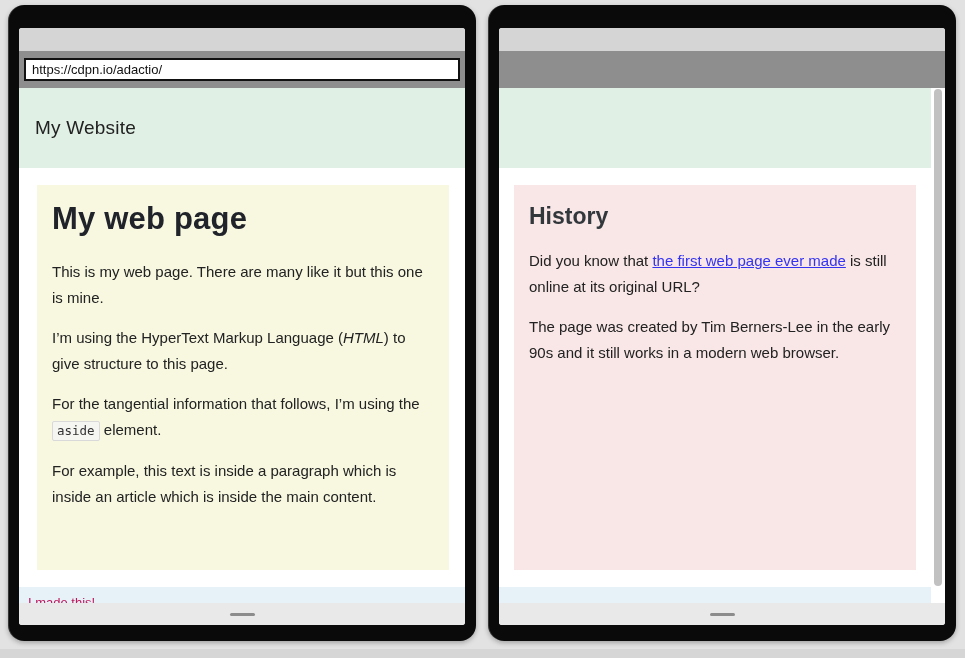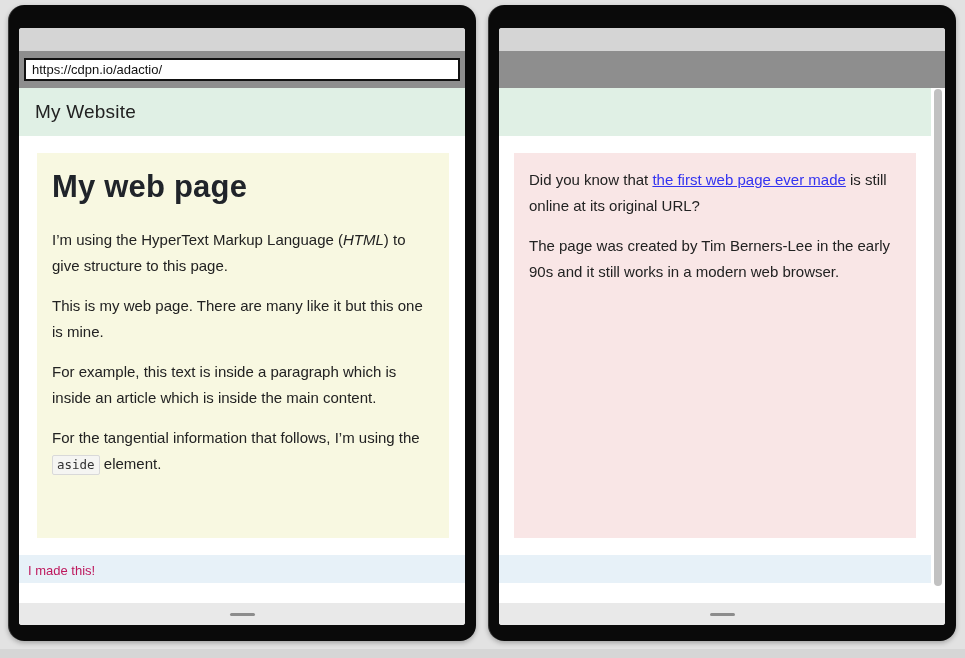--- a/index.html
+++ b/index.html
@@ -30,21 +30,21 @@
   .chrome { flex:0 0 37px; background:#8e8e8e; padding:7px 5px; }
   .url-input {
     display:block; width:100%; height:23px;
     border:2px solid #111; border-radius:0; background:#fff;
     font-family:"Liberation Sans", sans-serif; font-size:13px; color:#111;
     padding:0 6px; outline:none;
   }
   .viewport { flex:1 1 auto; background:#fff; position:relative; overflow:hidden; }
   .right-inset { height:100%; margin-right:14px; }
 
-  .site-header { height:48px; background:#e0f0e5; display:flex; align-items:center; padding:0 16px; }
+  .site-header { height:80px; background:#e0f0e5; display:flex; align-items:center; padding:0 16px; }
   .site-title { font-size:19px; font-weight:500; color:#222; letter-spacing:0.2px; }
 
   .article-box {
     margin:17px 16px 16px 18px; height:385px; background:#f8f8e1;
     padding:14px 16px 0 15px; overflow:hidden;
   }
   .article-box h1 { font-size:31px; font-weight:700; color:#20242a; margin:2px 0 22px; letter-spacing:0.2px; }
 
   .aside-box {
     margin:17px 15px 0 15px; height:385px; background:#f9e6e6;
@@ -79,43 +79,44 @@
     <div class="status-bar"></div>
     <div class="chrome">
       <input class="url-input" type="text" readonly="" value="https://cdpn.io/adactio/" style="">
     </div>
     <div class="viewport">
       <div class="site-header">
         <span class="site-title">My Website</span>
       </div>
       <div class="article-box">
         <h1>My web page</h1>
+        <p class="copy">This is my web page. There are many like it but this one is mine.</p>
         <p class="copy"><span>I’m using the HyperText Markup Language (</span><em>HTML</em><span>) to give structure to this page.</span></p>
-        <p class="copy">This is my web page. There are many like it but this one is mine.</p>
+        <p class="copy"><span>For the tangential information that follows, I’m using the </span><code class="tag">aside</code><span> element.</span></p>
         <p class="copy">For example, this text is inside a paragraph which is inside an article which is inside the main content.</p>
-        <p class="copy"><span>For the tangential information that follows, I’m using the </span><code class="tag">aside</code><span> element.</span></p>
       </div>
       <div class="page-footer">
         <span>I made this!</span>
       </div>
     </div>
     <div class="bottom-bar">
       <div class="home-indicator"></div>
     </div>
   </div>
 </div>
 
 <div class="device device--right">
   <div class="screen">
     <div class="status-bar"></div>
     <div class="chrome"></div>
     <div class="viewport">
       <div class="right-inset">
         <div class="site-header"></div>
         <div class="aside-box">
+          <h2>History</h2>
           <p class="copy"><span>Did you know that </span><a class="weblink" href="#">the first web page ever made</a><span> is still online at its original URL?</span></p>
           <p class="copy">The page was created by Tim Berners-Lee in the early 90s and it still works in a modern web browser.</p>
         </div>
         <div class="page-footer"></div>
       </div>
       <div class="scrollbar-track">
         <div class="scrollbar-thumb"></div>
       </div>
     </div>
     <div class="bottom-bar">

